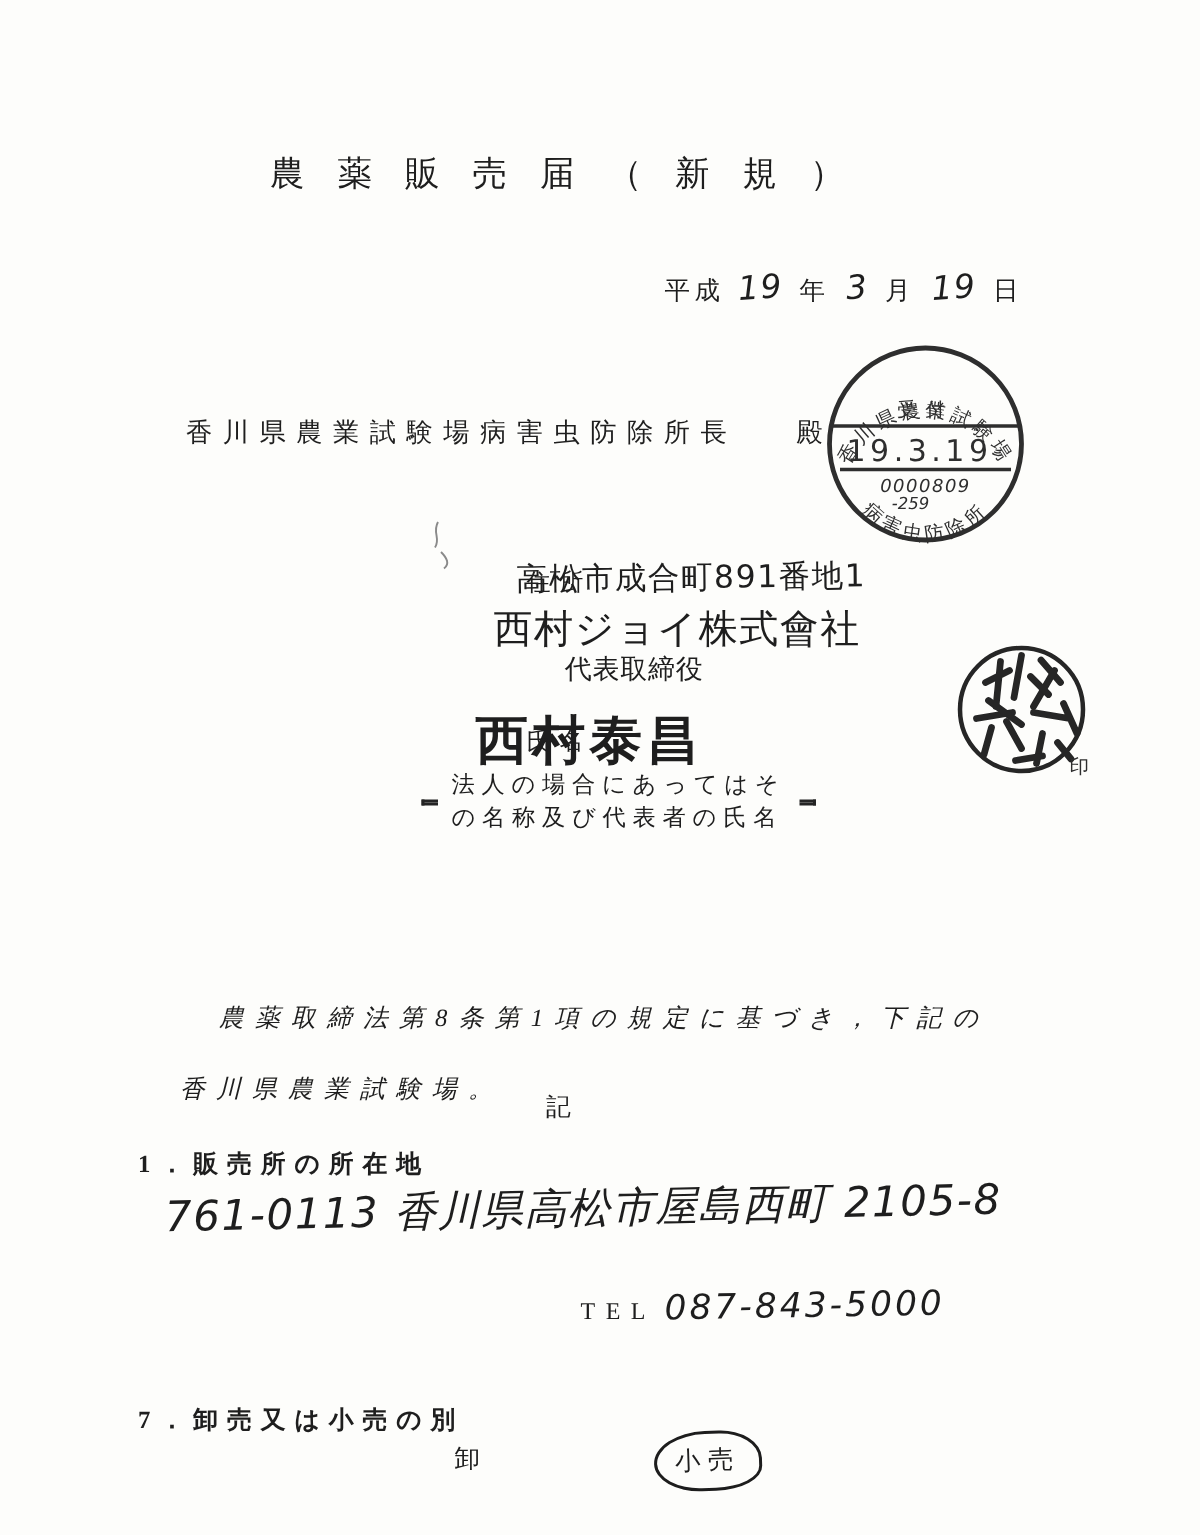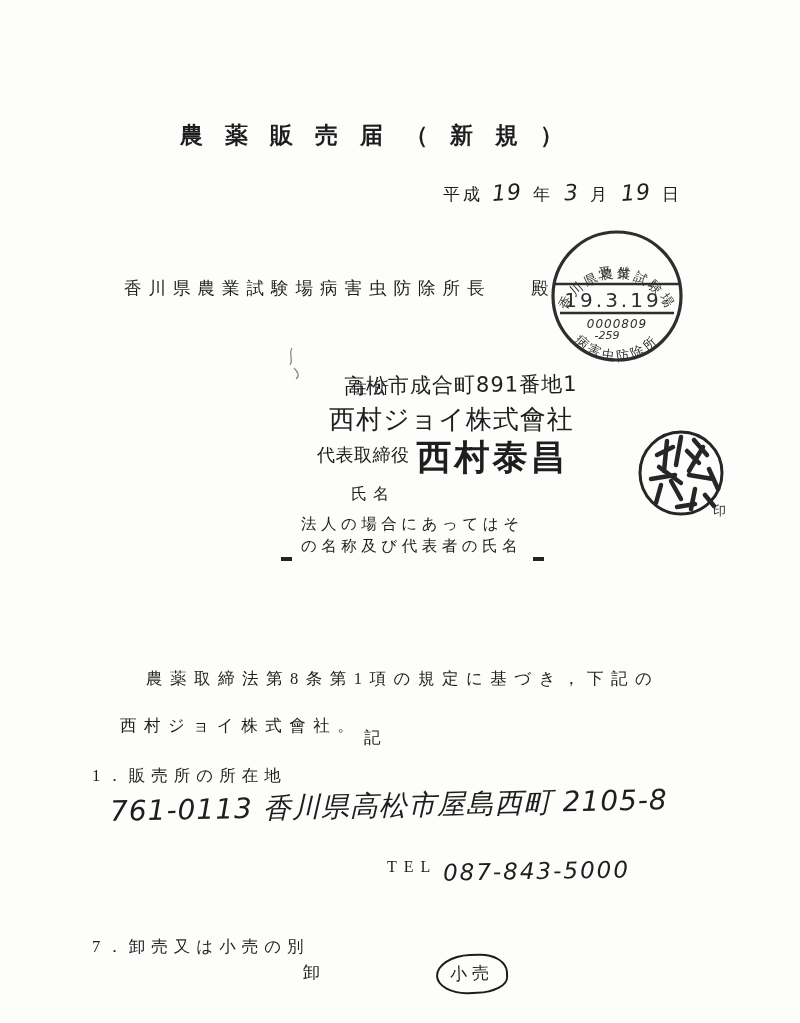--- a/index.html
+++ b/index.html
@@ -3,49 +3,49 @@
 <meta charset="utf-8">
 <style>
   html,body{margin:0;padding:0;background:#e9e9e9;}
   .page{
     position:relative;width:800px;height:1023px;margin:0 auto;
     background:#fdfdfb;color:#1e1e1e;overflow:hidden;
     font-family:"Liberation Serif","DejaVu Serif",serif;
   }
   .abs{position:absolute;white-space:nowrap;}
   
-  .doc-title{left:180px;top:100px;font-size:23px;font-weight:700;letter-spacing:22px;margin-top:20px;}
+  .doc-title{left:180px;top:100px;font-size:23px;font-weight:400;letter-spacing:22px;}
   .date-line{left:443px;top:180px;display:flex;align-items:baseline;font-size:17px;letter-spacing:3px;}
   .date-line .unit{margin:0 2px;}
   .hw-num{font-family:"DejaVu Sans",sans-serif;font-style:italic;font-size:22px;letter-spacing:1px;margin:0 9px;transform:rotate(-4deg);}
   .addressee{left:124px;top:276px;font-size:17.5px;font-weight:400;letter-spacing:7px;}
   .addressee .honorific{margin-left:28px;}
   .field-label{font-size:16px;letter-spacing:6px;margin-left:44px;}
   .addr-label{left:307px;top:378px;}
   .name-label{left:307px;top:484px;}
   .hand-print{font-family:"DejaVu Sans","Liberation Sans",sans-serif;font-weight:500;}
   .applicant-address{left:344px;top:371px;font-size:21px;letter-spacing:1px;transform:rotate(-0.6deg);}
   .applicant-company{left:329px;top:402px;font-size:26px;letter-spacing:1px;}
-  .role-name{left:317px;top:434px;display:flex;align-items:center;gap:7px;}
+  .role-name{left:317px;top:434px;display:flex;align-items:flex-end;gap:7px;flex-direction:column;}
   .role-name .role{font-size:18px;letter-spacing:0.5px;padding-bottom:5px;}
   .role-name .name{font-size:35px;font-weight:700;letter-spacing:3px;font-family:Liberation Serif, serif;}
-  .legal-note{left:281px;top:509px;display:flex;align-items:flex-end;}
+  .legal-note{left:281px;top:509px;display:flex;align-items:center;}
   .legal-note .br{width:9px;}
   .legal-note .br-l{border:2.5px solid #242424;border-right:none;}
   .legal-note .br-r{border:2.5px solid #242424;border-left:none;}
   .legal-note .note-text{padding:4px 9px;font-size:15.5px;letter-spacing:4.5px;line-height:22px;}
-  .body-par{left:120px;top:655px;font-size:16.5px;letter-spacing:7.5px;line-height:47px;}
+  .body-par{left:120px;top:655px;font-size:16.5px;letter-spacing:7.5px;line-height:47px;font-style:italic;}
   .body-par .l1{padding-left:26px;}
   .ki-heading{left:364px;top:727px;font-size:16.5px;}
-  .sec-label{font-size:16.5px;letter-spacing:6px;}
+  .sec-label{font-size:16.5px;letter-spacing:6px;font-weight:bold;}
   .s1-label{left:92px;top:765px;}
   .s2-label{left:92px;top:936px;}
   .hand-script{font-family:"DejaVu Sans",sans-serif;font-style:italic;}
   .s1-address{left:110px;top:787px;font-size:28px;letter-spacing:1px;transform:rotate(-1.2deg);}
-  .tel-line{left:387px;top:858px;display:flex;align-items:flex-start;}
+  .tel-line{left:387px;top:858px;display:flex;align-items:flex-end;}
   .tel-line .tel-label{font-size:16px;letter-spacing:7px;}
   .tel-line .tel-number{font-size:23px;letter-spacing:2px;margin-left:6px;transform:rotate(-1deg);}
   .opt-wholesale{left:303px;top:961px;font-size:17px;letter-spacing:2px;}
   .opt-retail-wrap{left:436px;top:954px;}
   .circle-mark{
     display:inline-block;border:2px solid #1d1d1d;
     border-radius:55% 45% 50% 50% / 60% 55% 45% 55%;
     padding:6px 12px 7px;font-size:17px;letter-spacing:5px;transform:rotate(-2deg);
   }
   .stamp-svg{left:533px;top:227px;}
@@ -127,21 +127,21 @@
     <div class="br br-l"></div>
     <div class="note-text">
       <div>法人の場合にあってはそ</div>
       <div>の名称及び代表者の氏名</div>
     </div>
     <div class="br br-r"></div>
   </div>
 
   <div class="abs body-par">
     <div class="l1">農薬取締法第8条第1項の規定に基づき，下記の</div>
-    <div class="l2">西村ジョイ株式會社。</div>
+    <div class="l2">香川県農業試験場。</div>
   </div>
 
   <div class="abs ki-heading">記</div>
 
   <div class="abs sec-label s1-label">1．販売所の所在地</div>
 
   <div class="abs hand-script s1-address">761-0113 香川県高松市屋島西町 2105-8</div>
 
   <div class="abs tel-line">
     <span class="tel-label">TEL</span>

